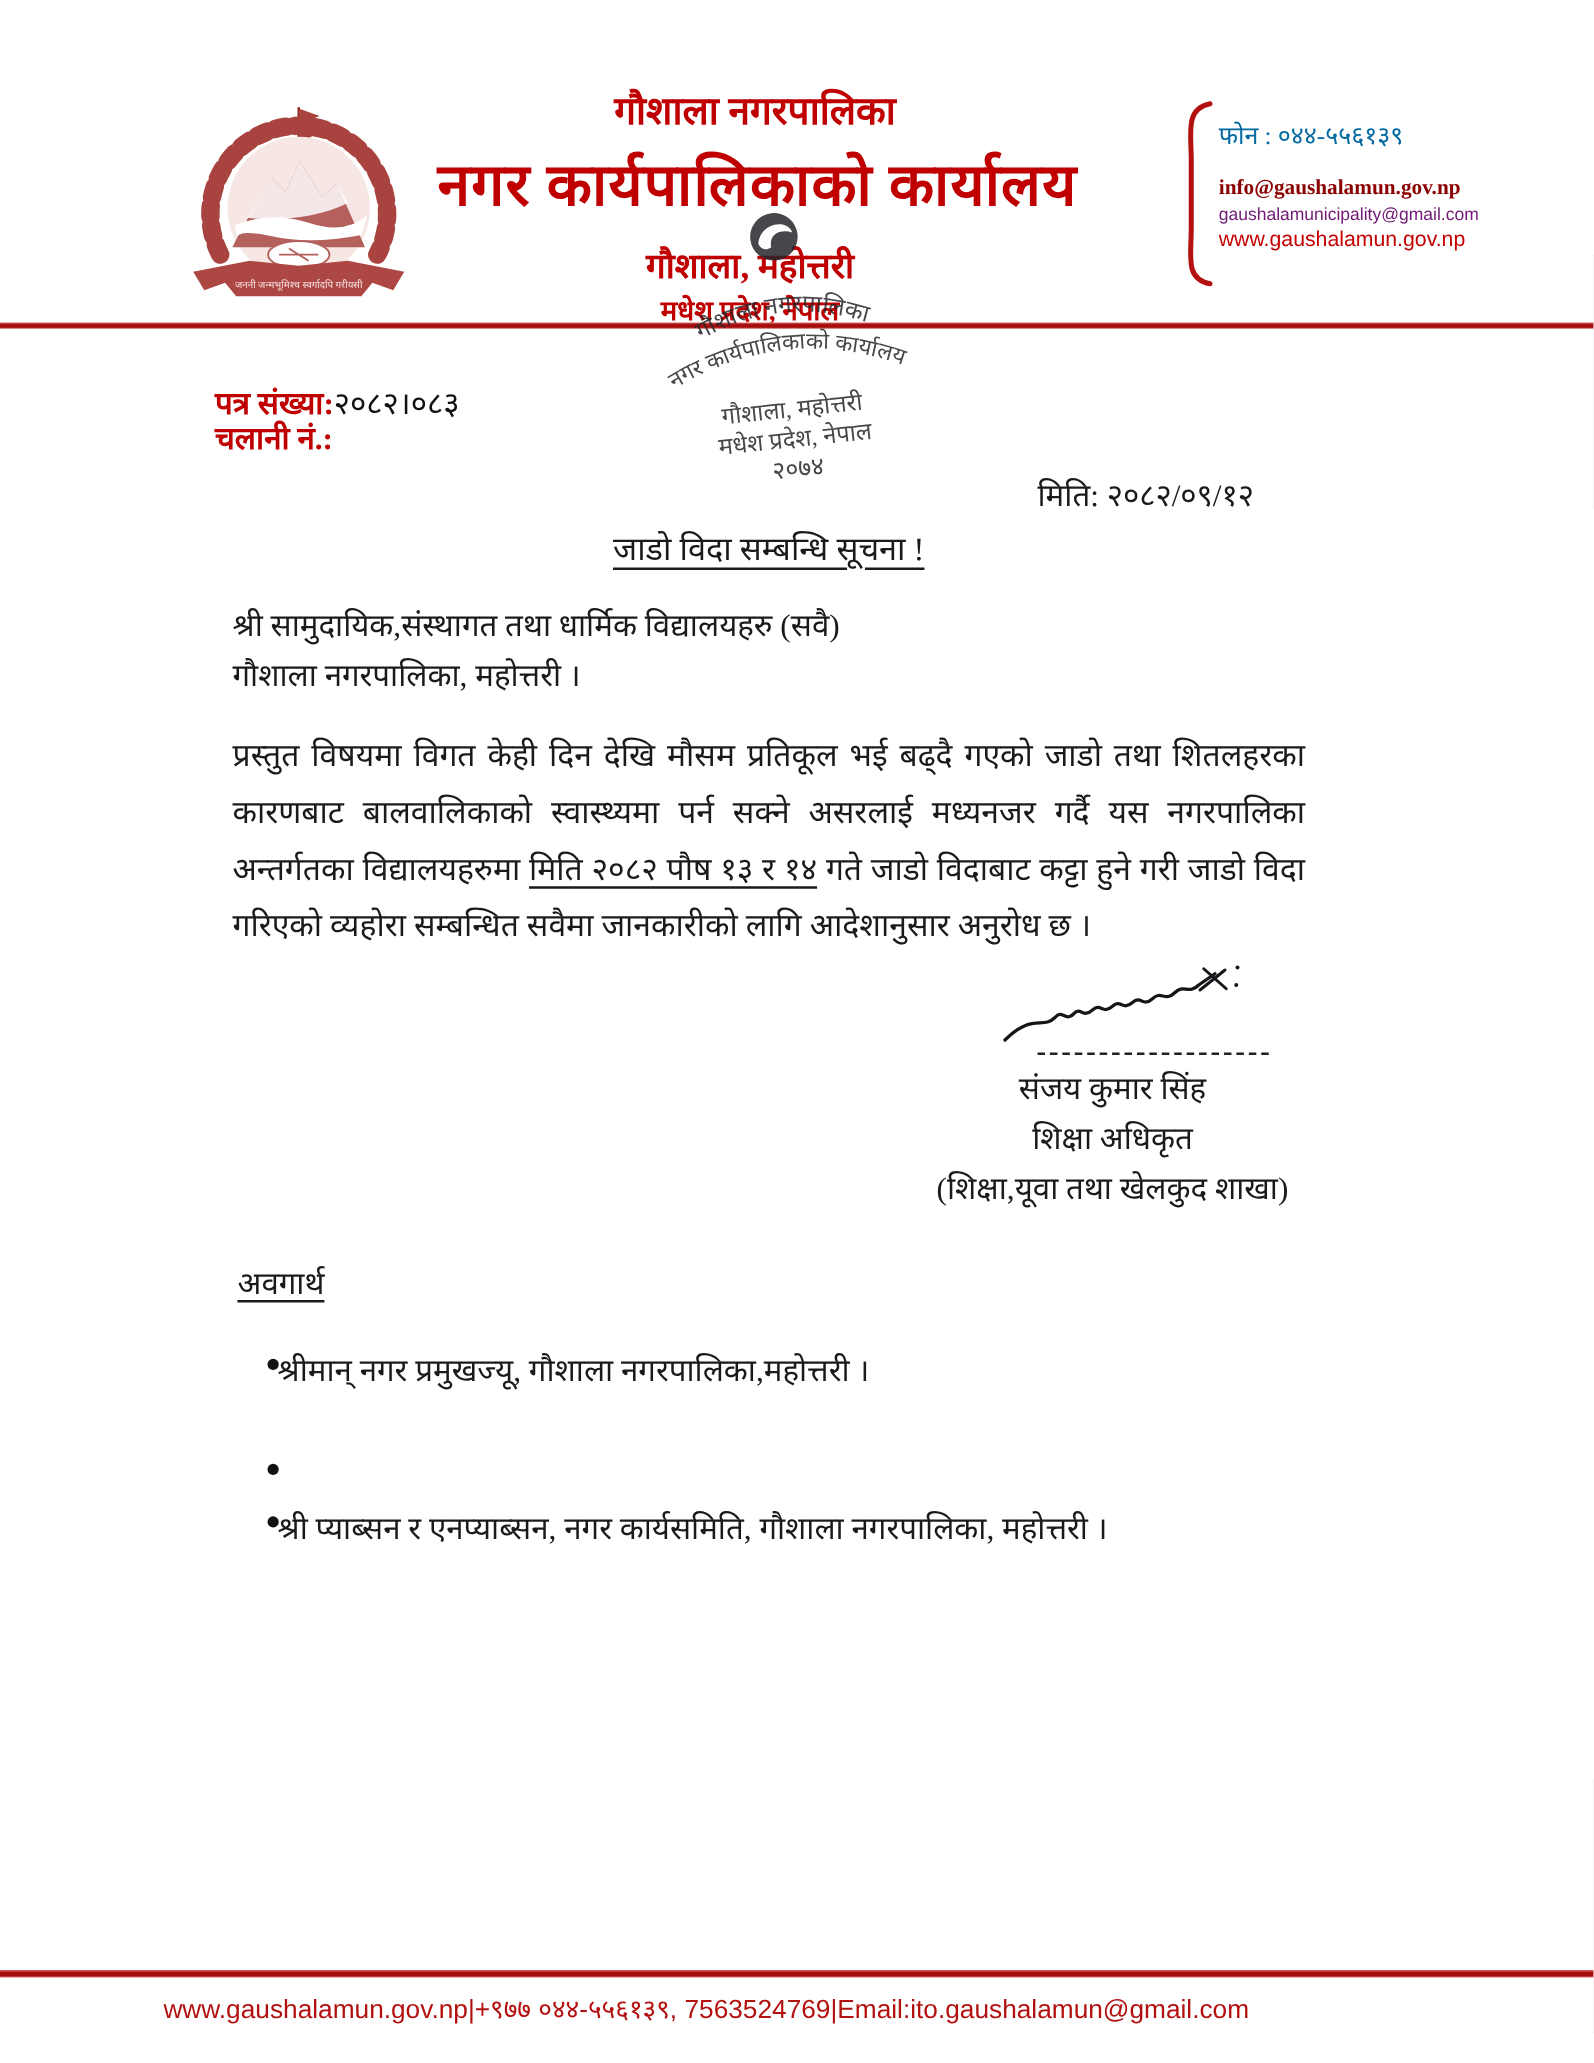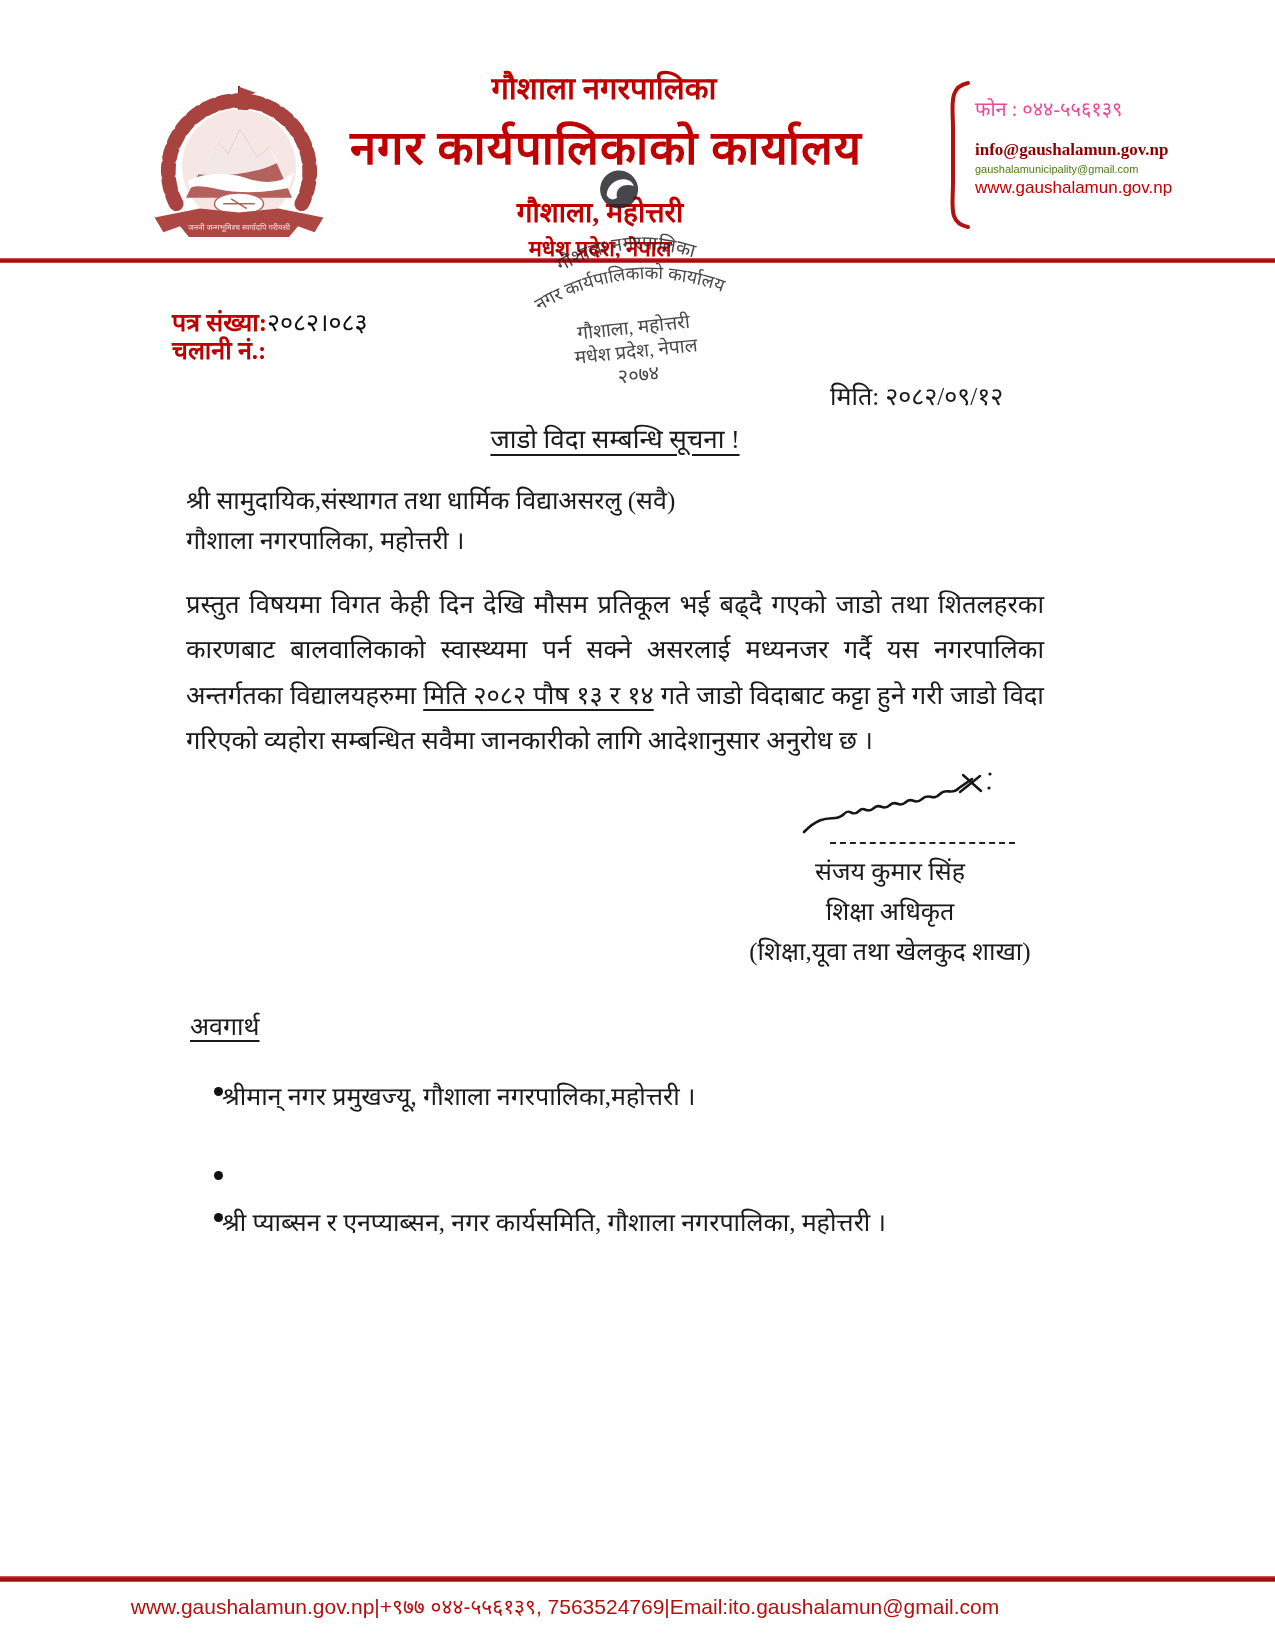--- a/index.html
+++ b/index.html
@@ -25,23 +25,23 @@
   }
   .addr1{top:192px;left:400px;width:400px;text-align:center;
     font-size:28px;font-weight:bold;color:#c00000;z-index:1;}
   .addr2{top:232px;left:400px;width:400px;text-align:center;
     font-size:22px;font-weight:bold;color:#c00000;z-index:1;}
 
   .logo-box{top:80px;left:140px;width:198px;height:162px;}
 
   .contact-brace{top:80px;left:936px;width:36px;height:150px;}
   .contact-box{top:96px;left:975px;width:260px;line-height:1.35;}
-  .contact-phone{font-size:20px;color:#ec4899;margin-bottom:7px;}
+  .contact-phone{font-size:20px;color:#0369a1;margin-bottom:7px;}
   .contact-email1{font-size:17px;font-weight:bold;color:#8b0000;font-family:"Liberation Serif",serif;margin-top:16px;}
-  .contact-email2{font-size:11px;color:#4d7c0f;font-family:"Liberation Sans",sans-serif;}
+  .contact-email2{font-size:14px;color:#701a75;font-family:"Liberation Sans",sans-serif;}
   .contact-web{font-size:17px;color:#c40000;font-family:"Liberation Sans",sans-serif;}
 
   .sep-line{top:258px;left:0;width:1275px;height:5px;
     background:linear-gradient(to bottom,#d96a6a,#a50d0d 35%,#a50d0d 75%,#d96a6a);z-index:2;}
 
   
   .stamp{top:162px;left:492px;width:272px;height:224px;z-index:3;
     transform:rotate(-6deg);opacity:.85;}
 
   
@@ -150,21 +150,21 @@
   <div class="abs meta-ref">
     <span class="lbl">पत्र संख्या:</span><span class="val">२०८२।०८३</span>
   </div>
   <div class="abs meta-dispatch">चलानी नं.:</div>
   <div class="abs date-line">मिति: २०८२/०९/१२</div>
 
   <div class="abs subject">
     <span>जाडो विदा सम्बन्धि सूचना !</span>
   </div>
 
-  <div class="abs addr-to1">श्री सामुदायिक,संस्थागत तथा धार्मिक विद्याअसरलु (सवै)</div>
+  <div class="abs addr-to1">श्री सामुदायिक,संस्थागत तथा धार्मिक विद्यालयहरु (सवै)</div>
   <div class="abs addr-to2">गौशाला नगरपालिका, महोत्तरी ।</div>
 
   <div class="abs body-par">
     <span>प्रस्तुत विषयमा विगत केही दिन देखि मौसम प्रतिकूल भई बढ्दै गएको जाडो तथा शितलहरका कारणबाट बालवालिकाको स्वास्थ्यमा पर्न सक्ने असरलाई मध्यनजर गर्दै यस नगरपालिका अन्तर्गतका विद्यालयहरुमा </span><span class="ul">मिति २०८२ पौष १३ र १४</span><span> गते जाडो विदाबाट कट्टा हुने गरी जाडो विदा गरिएको व्यहोरा सम्बन्धित सवैमा जानकारीको लागि आदेशानुसार अनुरोध छ ।</span>
   </div>
 
   <div class="abs sig-scribble">
     <svg viewBox="0 0 220 70" width="220" height="70">
       <path d="M4,64 C26,42 34,56 44,46 C50,39 52,50 59,43 C65,37 66,47 74,40 C81,34 82,44 90,37 C97,31 98,41 106,34 C113,28 114,38 122,31 C129,24 132,34 140,26 C147,19 151,28 159,20 L172,11" fill="none" stroke="#15151a" stroke-width="2.6" stroke-linecap="round"></path>
       <path d="M160,24 L180,8 M163,7 L181,23" fill="none" stroke="#15151a" stroke-width="2.4" stroke-linecap="round"></path>

